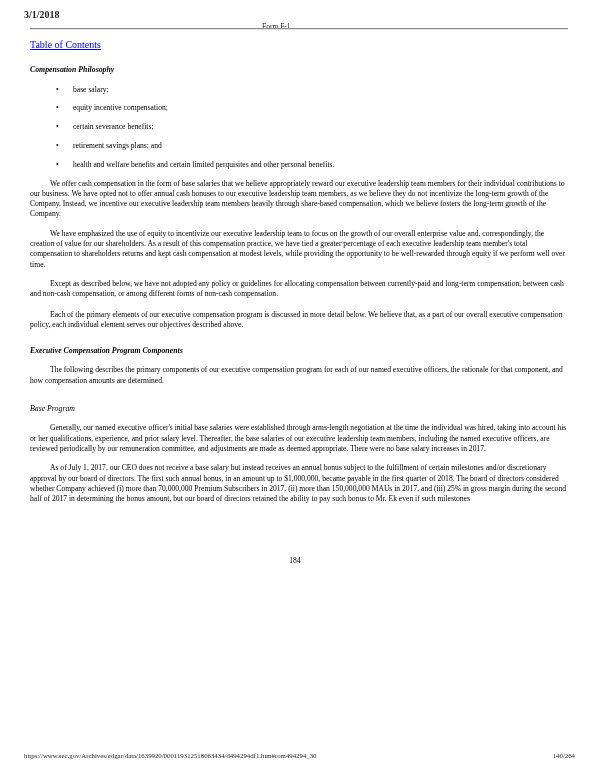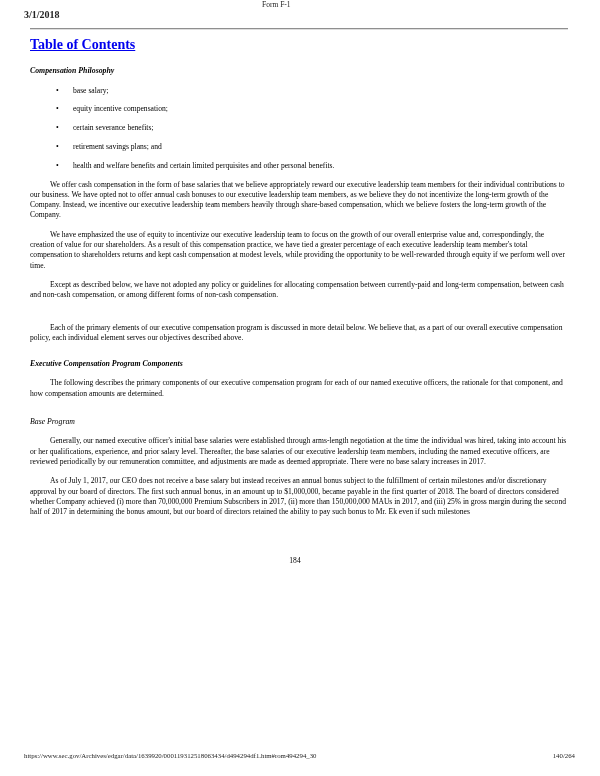--- a/index.html
+++ b/index.html
@@ -10,61 +10,61 @@
     font-family: "Liberation Serif", serif;
     color: #000000;
     position: relative;
     overflow: hidden;
   }
   .hdr-date {
     position: absolute; top: 10px; left: 24px;
     font-size: 10px; line-height: 9px; color: #222; font-weight: bold;
   }
   .hdr-title {
-    position: absolute; top: 0; left: 262px;
+    position: absolute; top: 22px; left: 262px;
     font-size: 7.5px; line-height: 9px; color: #222;
   }
   hr.rule {
     position: absolute; top: 28px; left: 30px;
     width: 538px; margin: 0;
     border: none;
     border-top: 1px solid #8f8f8f;
     border-bottom: 1px solid #dedede;
   }
   .content {
     position: absolute; top: 40px; left: 30px;
     width: 538px;
     font-size: 7.6px; line-height: 10.3px;
     text-align: left;
   }
   .toc-row { margin: 0 0 14px 0; }
   a.toc {
     color: #0000EE;
-    font-weight: bold;
+    font-weight: normal;
     text-decoration: underline;
-    font-size: 14px;
+    font-size: 10px;
     cursor: pointer;
     margin-top: 32px;
   }
   h3.sec-head {
     font-size: 7.8px; line-height: 10.3px;
     font-style: italic; font-weight: bold;
     margin: 0 0 9px 0;
   }
   h3.sec-head.spaced { margin-top: 16px; }
   h4.sub-head {
     font-size: 7.8px; line-height: 10.3px;
     font-style: italic; font-weight: normal;
     margin: 18px 0 9px 0;
   }
   p.para {
     margin: 0 0 9px 0;
     text-indent: 20px;
   }
-  p.para.tight { margin-bottom: 22px; }
+  p.para.tight { margin-bottom: 10px; }
   .blist { margin: 4px 0 1px 0; }
   .bitem { display: flex; margin: 0 0 8.5px 0; }
   .bmark {
     flex: 0 0 auto;
     margin-left: 26px; width: 17px;
     text-align: left;
   }
   .btext { flex: 1 1 auto; }
   .page-number {
     position: absolute; top: 556px; left: 0;

